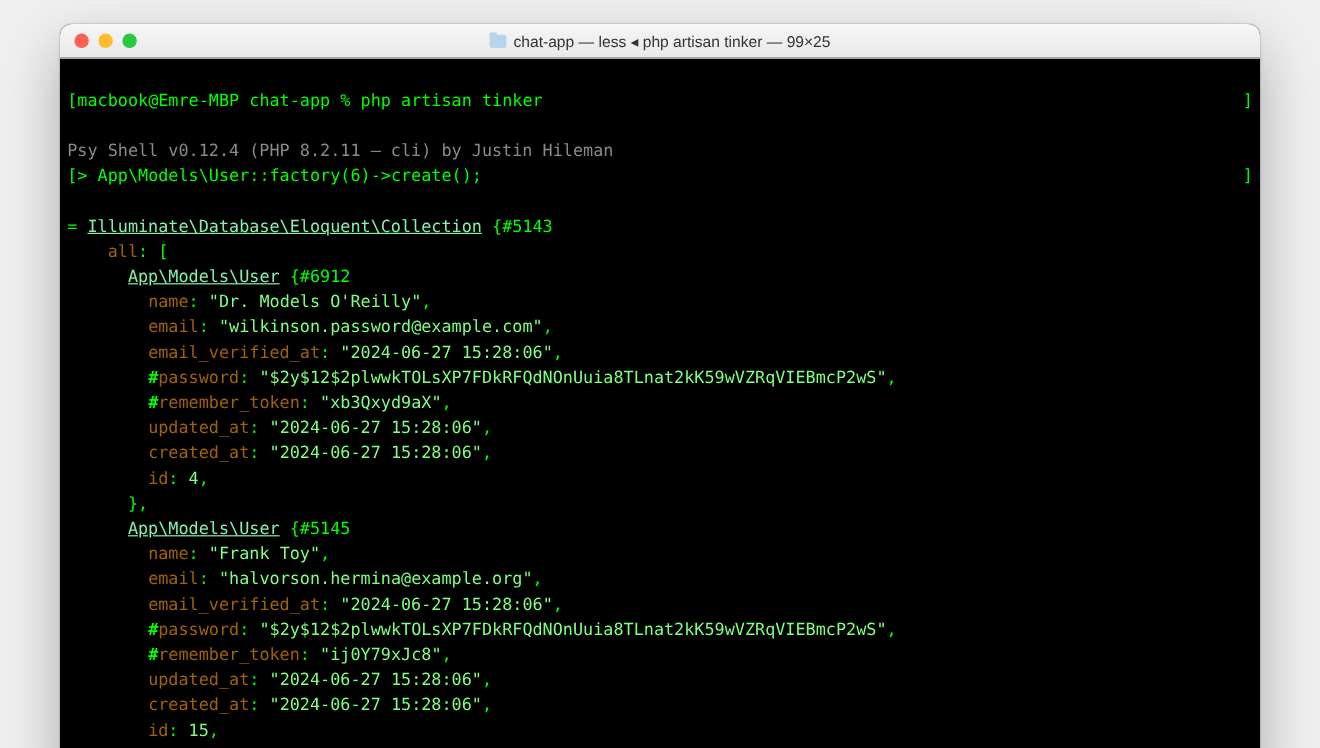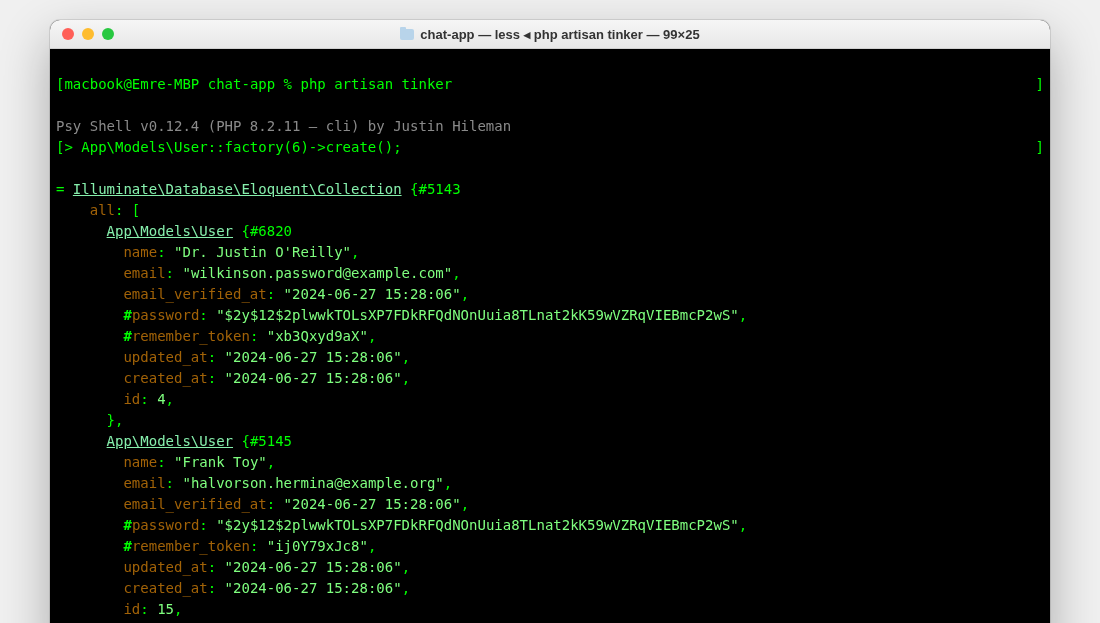--- a/index.html
+++ b/index.html
@@ -38,21 +38,21 @@
     height: 12px;
     border-radius: 50%;
   }
   .dot.red    { background: #ff5f57; }
   .dot.yellow { background: #febc2e; }
   .dot.green  { background: #28c840; }
   .title {
     flex: 1;
     text-align: center;
     font-size: 13px;
-    font-weight: 700;
+    font-weight: 400;
     color: #333;
     display: flex;
     justify-content: center;
     align-items: center;
     gap: 6px;
   }
   .folder-icon {
     width: 14px;
     height: 11px;
     background: #b8d4ea;
@@ -103,22 +103,22 @@
       <span>chat-app — less ◂ php artisan tinker — 99×25</span>
     </div>
   </div>
 
   <div class="terminal">
 <div class="row"><span class="l"><span class="g">[</span><span class="g">macbook@Emre-MBP</span> <span class="g">chat-app</span><span class="g"> % </span><span class="g">php artisan tinker</span></span><span class="r g">]</span></div>
 <span class="gr">Psy Shell v0.12.4 (PHP 8.2.11 — cli) by Justin Hileman</span>
 <div class="row"><span class="l"><span class="g">[</span><span class="g">&gt; </span><span class="g">App\Models\User::factory(6)-&gt;create();</span></span><span class="r g">]</span></div>
 <span class="g">= </span><span class="k">Illuminate\Database\Eloquent\Collection</span> <span class="g">{</span><span class="g">#5143</span>
     <span class="p">all</span><span class="g">: [</span>
-<span>      <span class="k">App\Models\User</span> <span class="g">{</span><span class="g">#6820</span>
-        <span class="p">name</span><span class="g">: </span><span class="lg">"<span>Dr. Justin O'Reilly</span>"</span><span class="g">,</span>
+<span>      <span class="k">App\Models\User</span> <span class="g">{</span><span class="g">#6912</span>
+        <span class="p">name</span><span class="g">: </span><span class="lg">"<span>Dr. Models O'Reilly</span>"</span><span class="g">,</span>
         <span class="p">email</span><span class="g">: </span><span class="lg">"<span>wilkinson.password@example.com</span>"</span><span class="g">,</span>
         <span class="p">email_verified_at</span><span class="g">: </span><span class="lg">"<span>2024-06-27 15:28:06</span>"</span><span class="g">,</span>
         <span class="hash">#</span><span class="p">password</span><span class="g">: </span><span class="lg">"<span>$2y$12$2plwwkTOLsXP7FDkRFQdNOnUuia8TLnat2kK59wVZRqVIEBmcP2wS</span>"</span><span class="g">,</span>
         <span class="hash">#</span><span class="p">remember_token</span><span class="g">: </span><span class="lg">"<span>xb3Qxyd9aX</span>"</span><span class="g">,</span>
         <span class="p">updated_at</span><span class="g">: </span><span class="lg">"<span>2024-06-27 15:28:06</span>"</span><span class="g">,</span>
         <span class="p">created_at</span><span class="g">: </span><span class="lg">"<span>2024-06-27 15:28:06</span>"</span><span class="g">,</span>
         <span class="p">id</span><span class="g">: </span><span class="lg">4</span><span class="g">,</span>
       <span class="g">},</span></span>
 <span>      <span class="k">App\Models\User</span> <span class="g">{</span><span class="g">#5145</span>
         <span class="p">name</span><span class="g">: </span><span class="lg">"<span>Frank Toy</span>"</span><span class="g">,</span>

